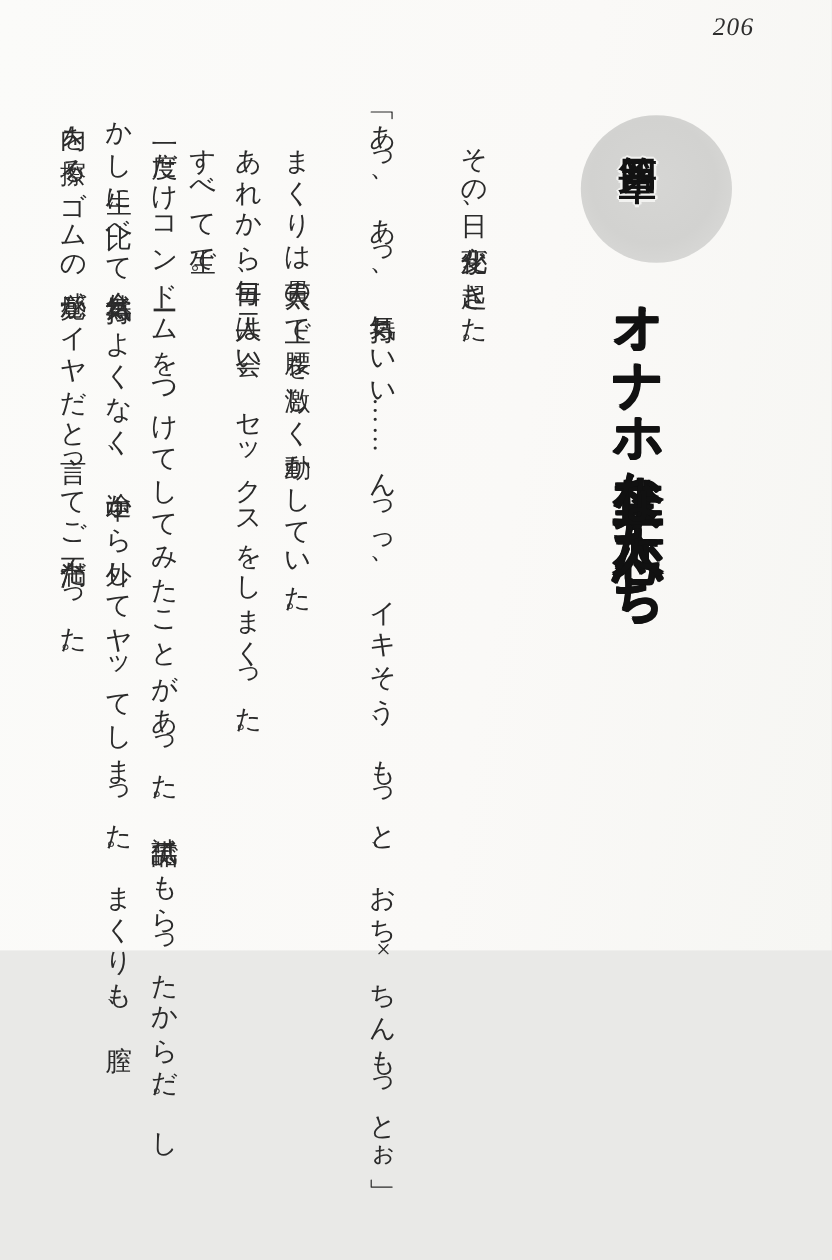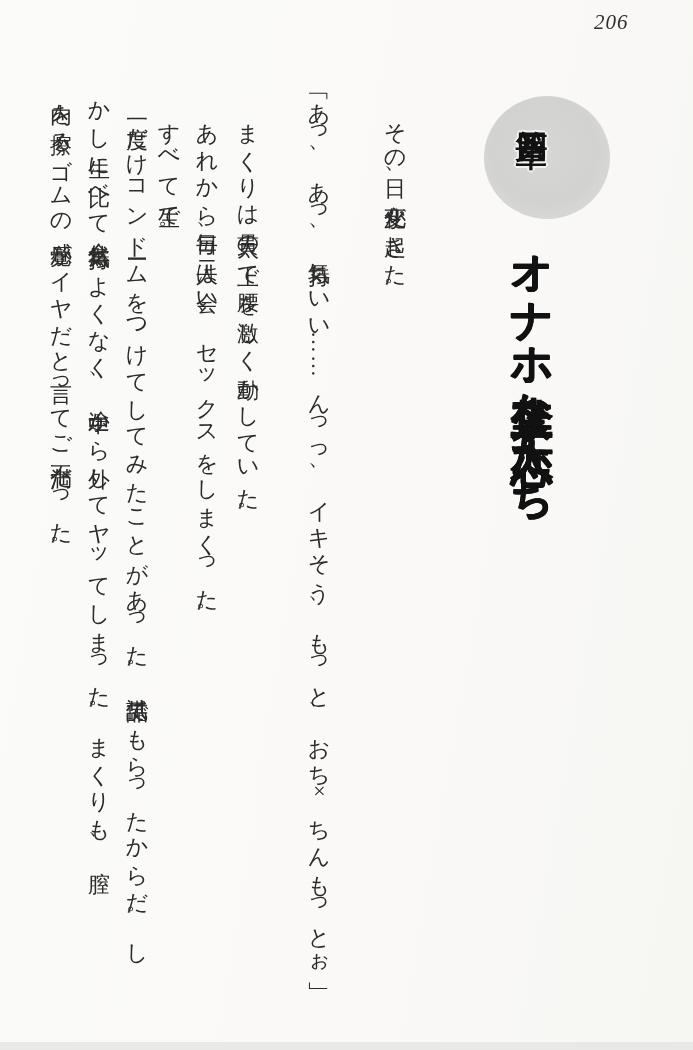--- a/index.html
+++ b/index.html
@@ -4,21 +4,21 @@
 <style>
   html,body{margin:0;padding:0;}
   body{
     width:693px;height:1050px;
     background:#e9e9e7;
     font-family:"Liberation Serif","DejaVu Serif",serif;
     overflow:hidden;
   }
   .page{
     position:relative;
-    width:693px;height:1042px;
+    width:693px;height:792px;
     background:linear-gradient(100deg,#fbfbf9 0%,#faf9f7 60%,#f6f6f3 100%);
     color:#2b2b2b;
   }
   
   .page-number{
     position:absolute;
     top:10px;left:594px;
     font-size:21px;
     font-style:italic;
     letter-spacing:1px;

